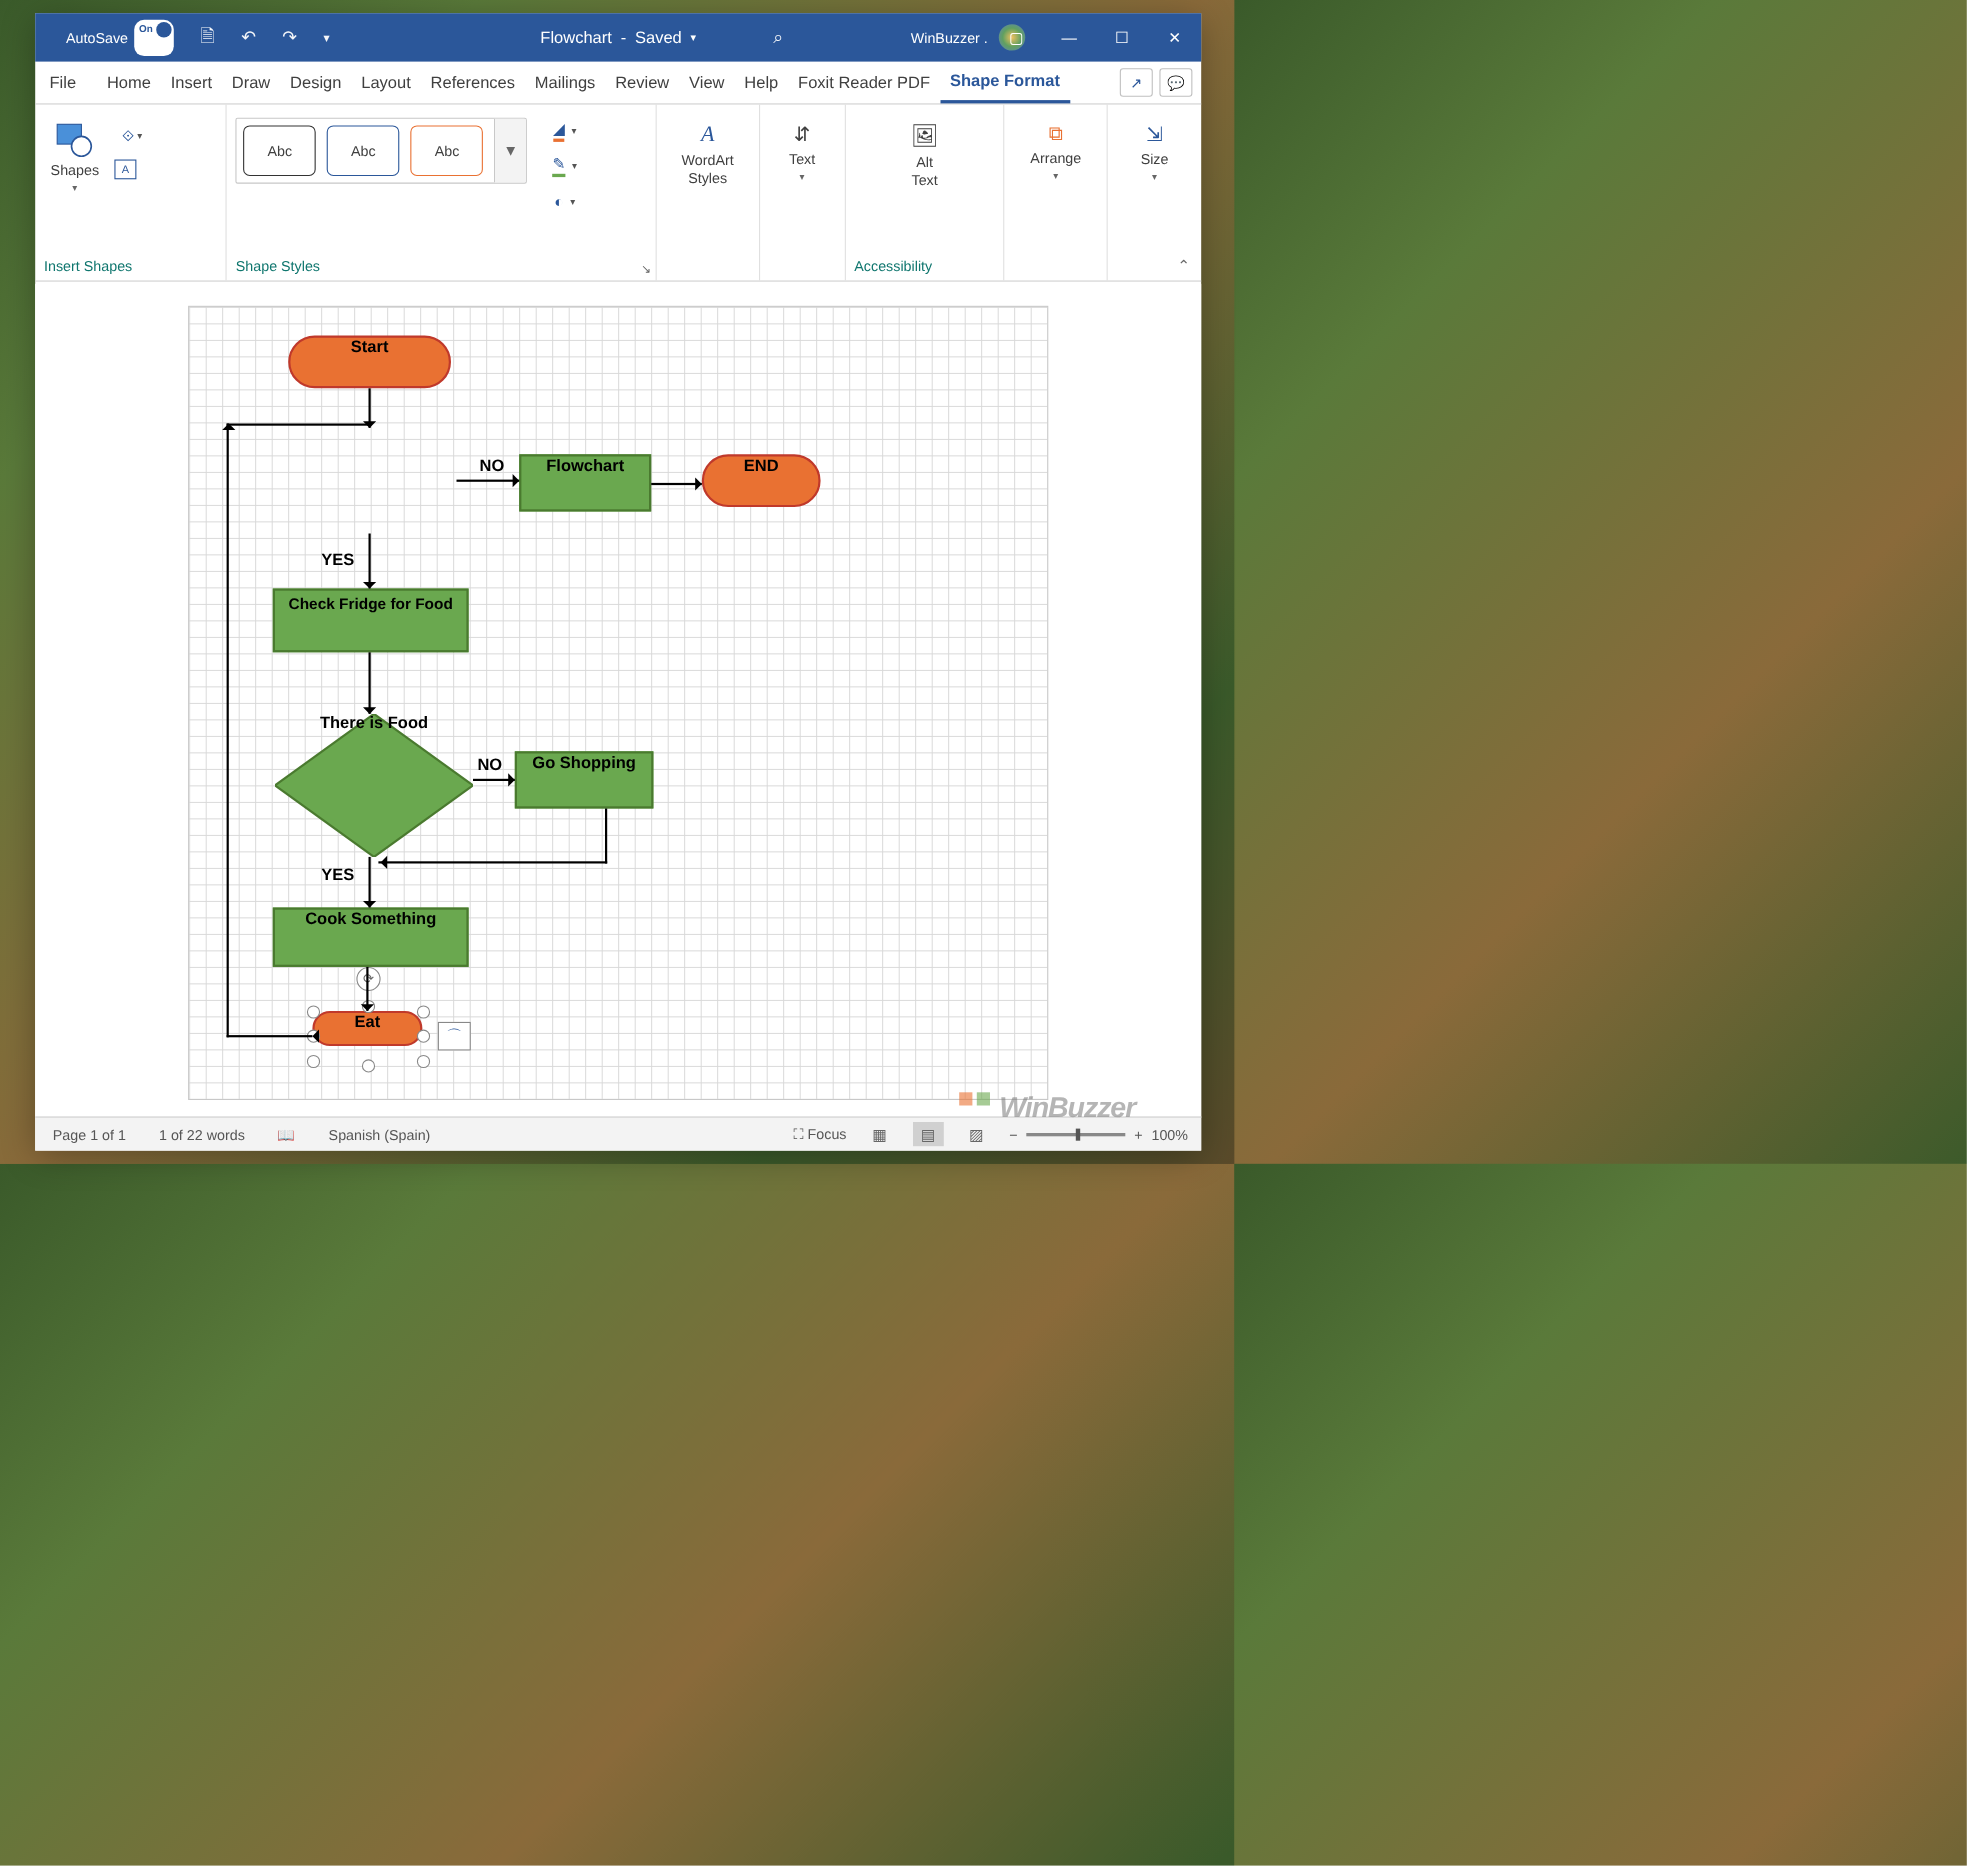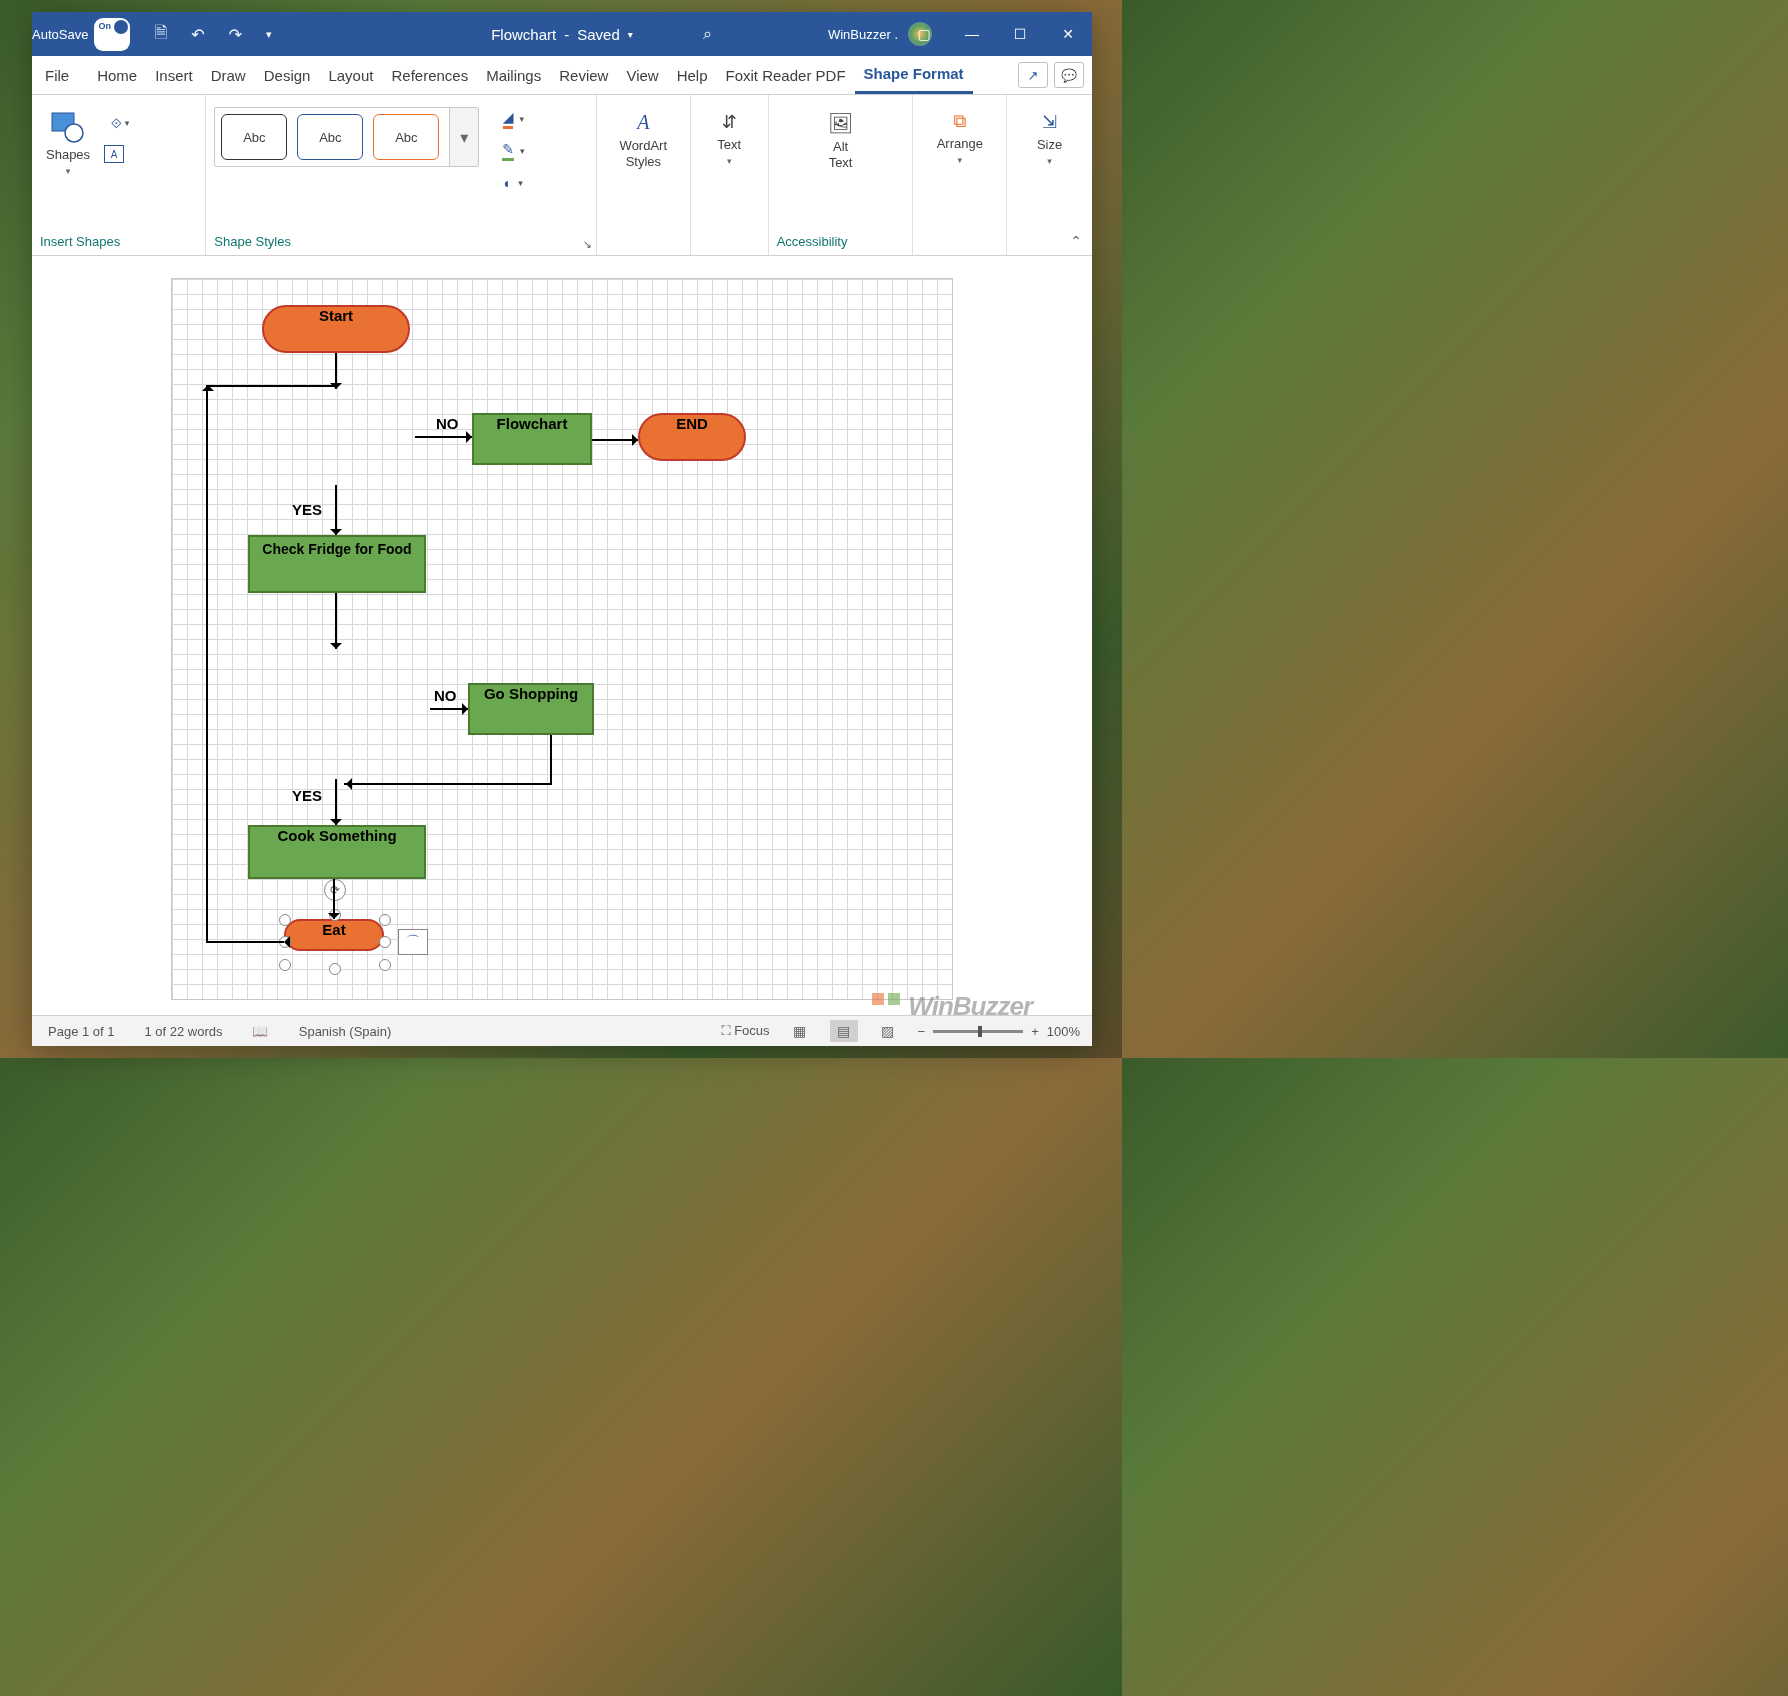--- a/index.html
+++ b/index.html
@@ -1,18 +1,18 @@
 <!DOCTYPE html>
 <html><head>
 <meta charset="utf-8">
 <style>
 html,body{margin:0;padding:0;font-family:"Segoe UI",Arial,sans-serif;background:linear-gradient(135deg,#3a5a2a 0%,#5a7a3a 20%,#8a6a3a 50%,#3a5a2a 80%,#5a4a2a 100%);width:1122px;height:1058px;overflow:hidden}
 .window{position:absolute;left:32px;top:12px;width:1060px;height:1034px;background:#fff;box-shadow:0 5px 30px rgba(0,0,0,.3)}
 .titlebar{height:44px;background:#2b579a;color:#fff;display:flex;align-items:center;font-size:13px;position:relative}
-.autosave{display:flex;align-items:center;gap:6px}
+.autosave{display:flex;align-items:center;margin-left:28px;gap:6px}
 .toggle{width:36px;height:33px;background:#fff;border-radius:9px;position:relative}
 .toggle::after{content:"";position:absolute;right:2px;top:2px;width:14px;height:14px;border-radius:50%;background:#2b579a}
 .toggle-label{font-size:9px;color:#2b579a;position:absolute;left:4px;top:3px;font-weight:600}
 .tb-icon{margin-left:24px;color:#fff;opacity:.95;font-size:16px}
 .doc-title{position:absolute;left:50%;transform:translateX(-50%);display:flex;align-items:center;gap:8px;font-size:15px}
 .search-icon{margin-left:80px}
 .user-area{position:absolute;right:160px;display:flex;align-items:center;gap:10px}
 .avatar{width:24px;height:24px;border-radius:50%;background:radial-gradient(circle,#f0c060,#60a060,#6080c0)}
 .win-btns{position:absolute;right:0;display:flex}
 .win-btn{width:48px;height:44px;display:flex;align-items:center;justify-content:center;color:#fff;font-size:14px}
@@ -216,20 +216,26 @@
           <span>Flowchart</span>
         </div>
       <div class="shape terminator" style="left:466px;top:134px;width:108px;height:48px">
           <span>END</span>
         </div>
 
       <div class="shape process" style="left:76px;top:256px;width:178px;height:58px;font-size:14px;padding:4px">
           <span>Check Fridge for Food</span>
         </div>
 
+      <div class="shape decision" style="left:78px;top:370px;width:180px;height:130px">
+        <svg viewBox="0 0 180 130">
+            <polygon points="90,0 180,65 90,130 0,65" fill="#6aa84f" stroke="#4a7a2f" stroke-width="2"></polygon>
+          </svg>
+        <span class="decision-text" style="white-space:pre-line">There is Food</span>
+      </div>
 
       <div class="shape process" style="left:296px;top:404px;width:126px;height:52px">
           <span>Go Shopping</span>
         </div>
       <div class="shape process" style="left:76px;top:546px;width:178px;height:54px">
           <span>Cook Something</span>
         </div>
 
       <div class="shape terminator" style="left:112px;top:640px;width:100px;height:32px">
           <span>Eat</span>

